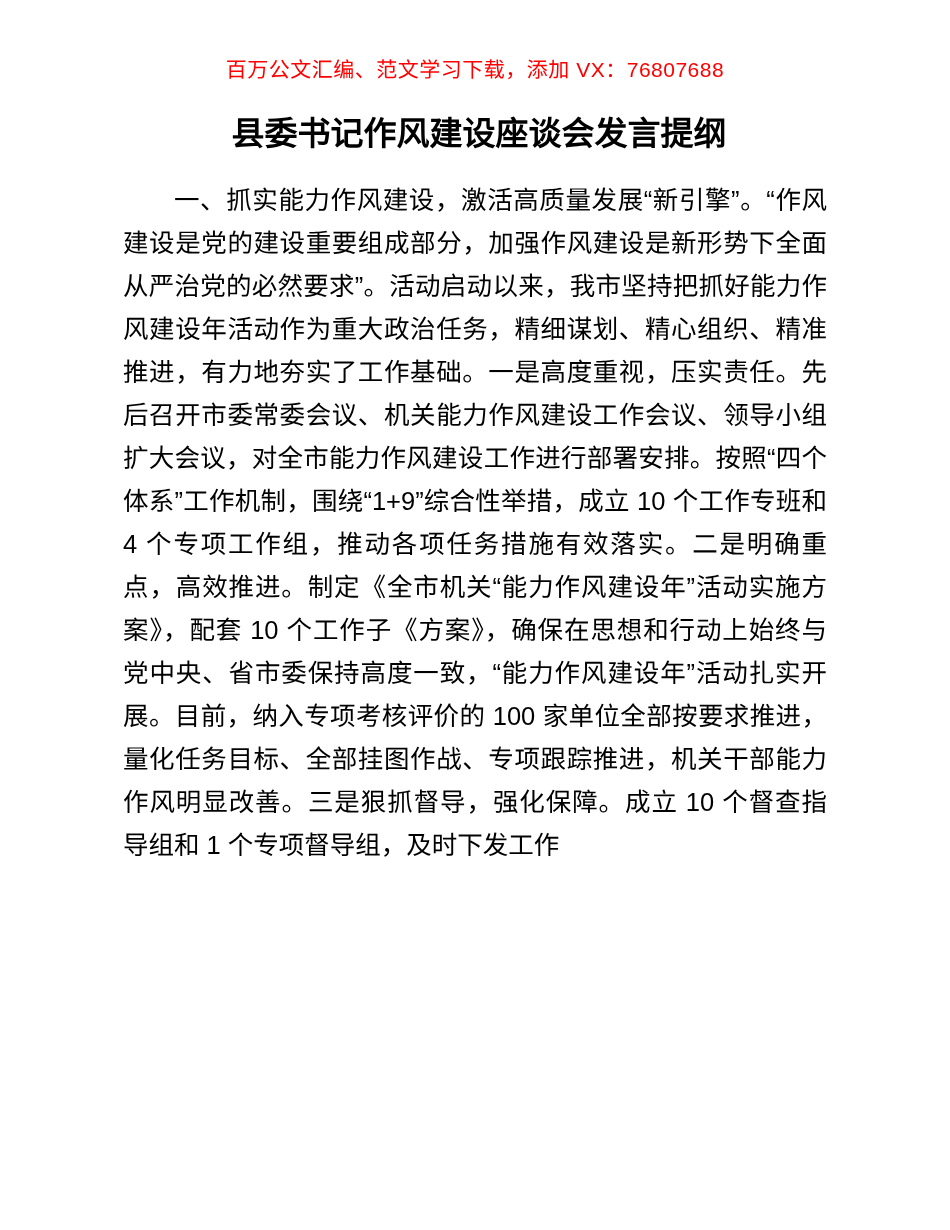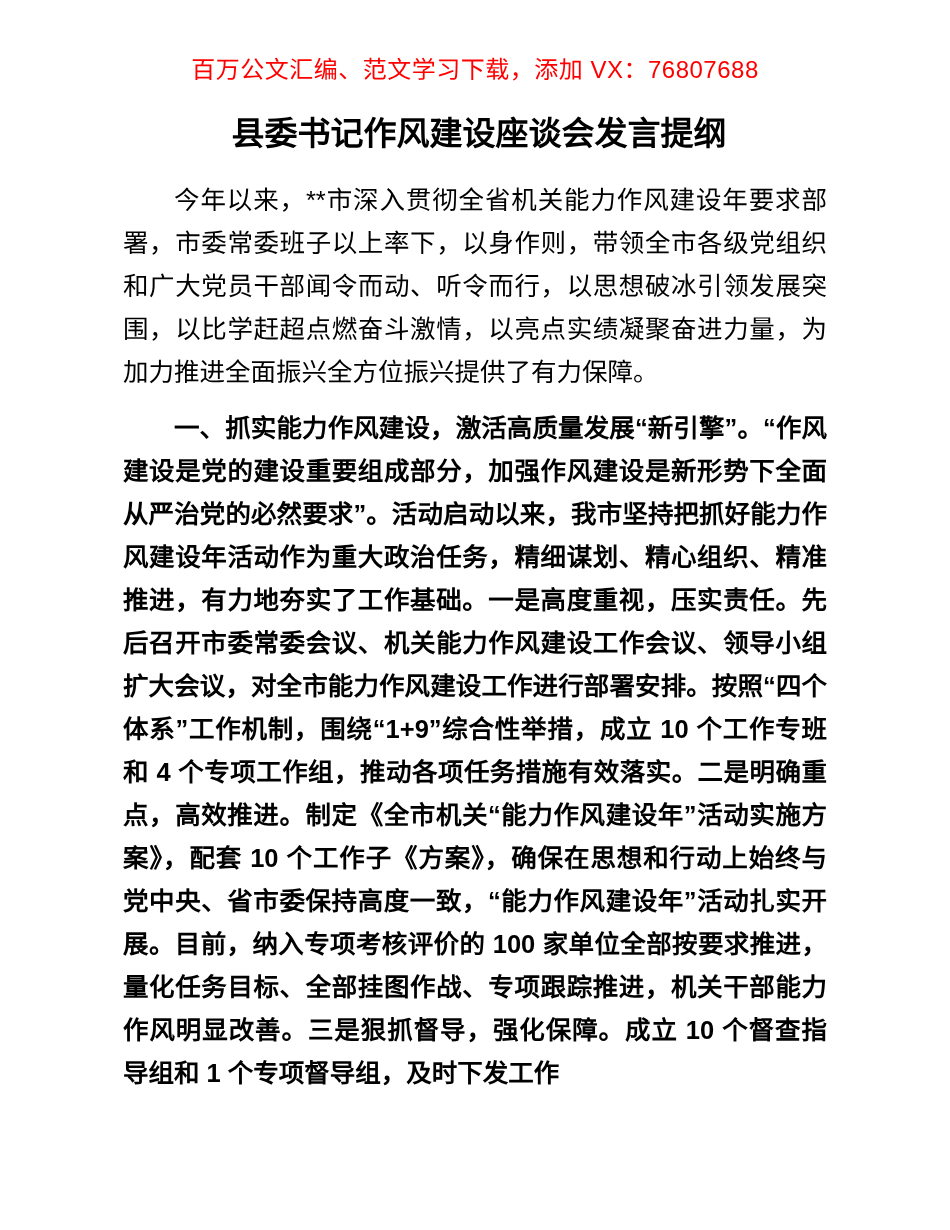--- a/index.html
+++ b/index.html
@@ -13,21 +13,21 @@
     height: 1230px;
     margin: 0 auto;
     background: var(--background, #ffffff);
     overflow: hidden;
     font-family: "Liberation Sans", "DejaVu Sans", sans-serif;
     color: var(--text, #000000);
   }
   .promo-header {
     padding-top: 57px;
     text-align: center;
-    font-size: 24px;
+    font-size: 21px;
     line-height: 26px;
     color: var(--promo, #ff0000);
     font-weight: 400;
     letter-spacing: 0.5px;
   }
   .doc-title {
     margin-top: 28px;
     text-align: center;
     font-size: 33px;
     line-height: 46px;
@@ -56,16 +56,15 @@
 </style>
 </head>
 <body>
 
 <div class="page">
   <div class="promo-header">百万公文汇编、范文学习下载，添加 VX：76807688</div>
 
   <h1 class="doc-title">县委书记作风建设座谈会发言提纲</h1>
 
   <div class="doc-body">
-    <p>今年以来，**市深入贯彻全省机关能力作风建设年要求部署，市委常委班子以上率下，以身作则，带领全市各级党组织和广大党员干部闻令而动、听令而行，以思想破冰引领发展突围，以比学赶超点燃奋斗激情，以亮点实绩凝聚奋进力量，为加力推进全面振兴全方位振兴提供了有力保障。</p>
     <p>一、抓实能力作风建设，激活高质量发展“新引擎”。“作风建设是党的建设重要组成部分，加强作风建设是新形势下全面从严治党的必然要求”。活动启动以来，我市坚持把抓好能力作风建设年活动作为重大政治任务，精细谋划、精心组织、精准推进，有力地夯实了工作基础。一是高度重视，压实责任。先后召开市委常委会议、机关能力作风建设工作会议、领导小组扩大会议，对全市能力作风建设工作进行部署安排。按照“四个体系”工作机制，围绕“1+9”综合性举措，成立 10 个工作专班和 4 个专项工作组，推动各项任务措施有效落实。二是明确重点，高效推进。制定《全市机关“能力作风建设年”活动实施方案》，配套 10 个工作子《方案》，确保在思想和行动上始终与党中央、省市委保持高度一致，“能力作风建设年”活动扎实开展。目前，纳入专项考核评价的 100 家单位全部按要求推进，量化任务目标、全部挂图作战、专项跟踪推进，机关干部能力作风明显改善。三是狠抓督导，强化保障。成立 10 个督查指导组和 1 个专项督导组，及时下发工作</p>
   </div>
 </div>
 
 </body></html>

